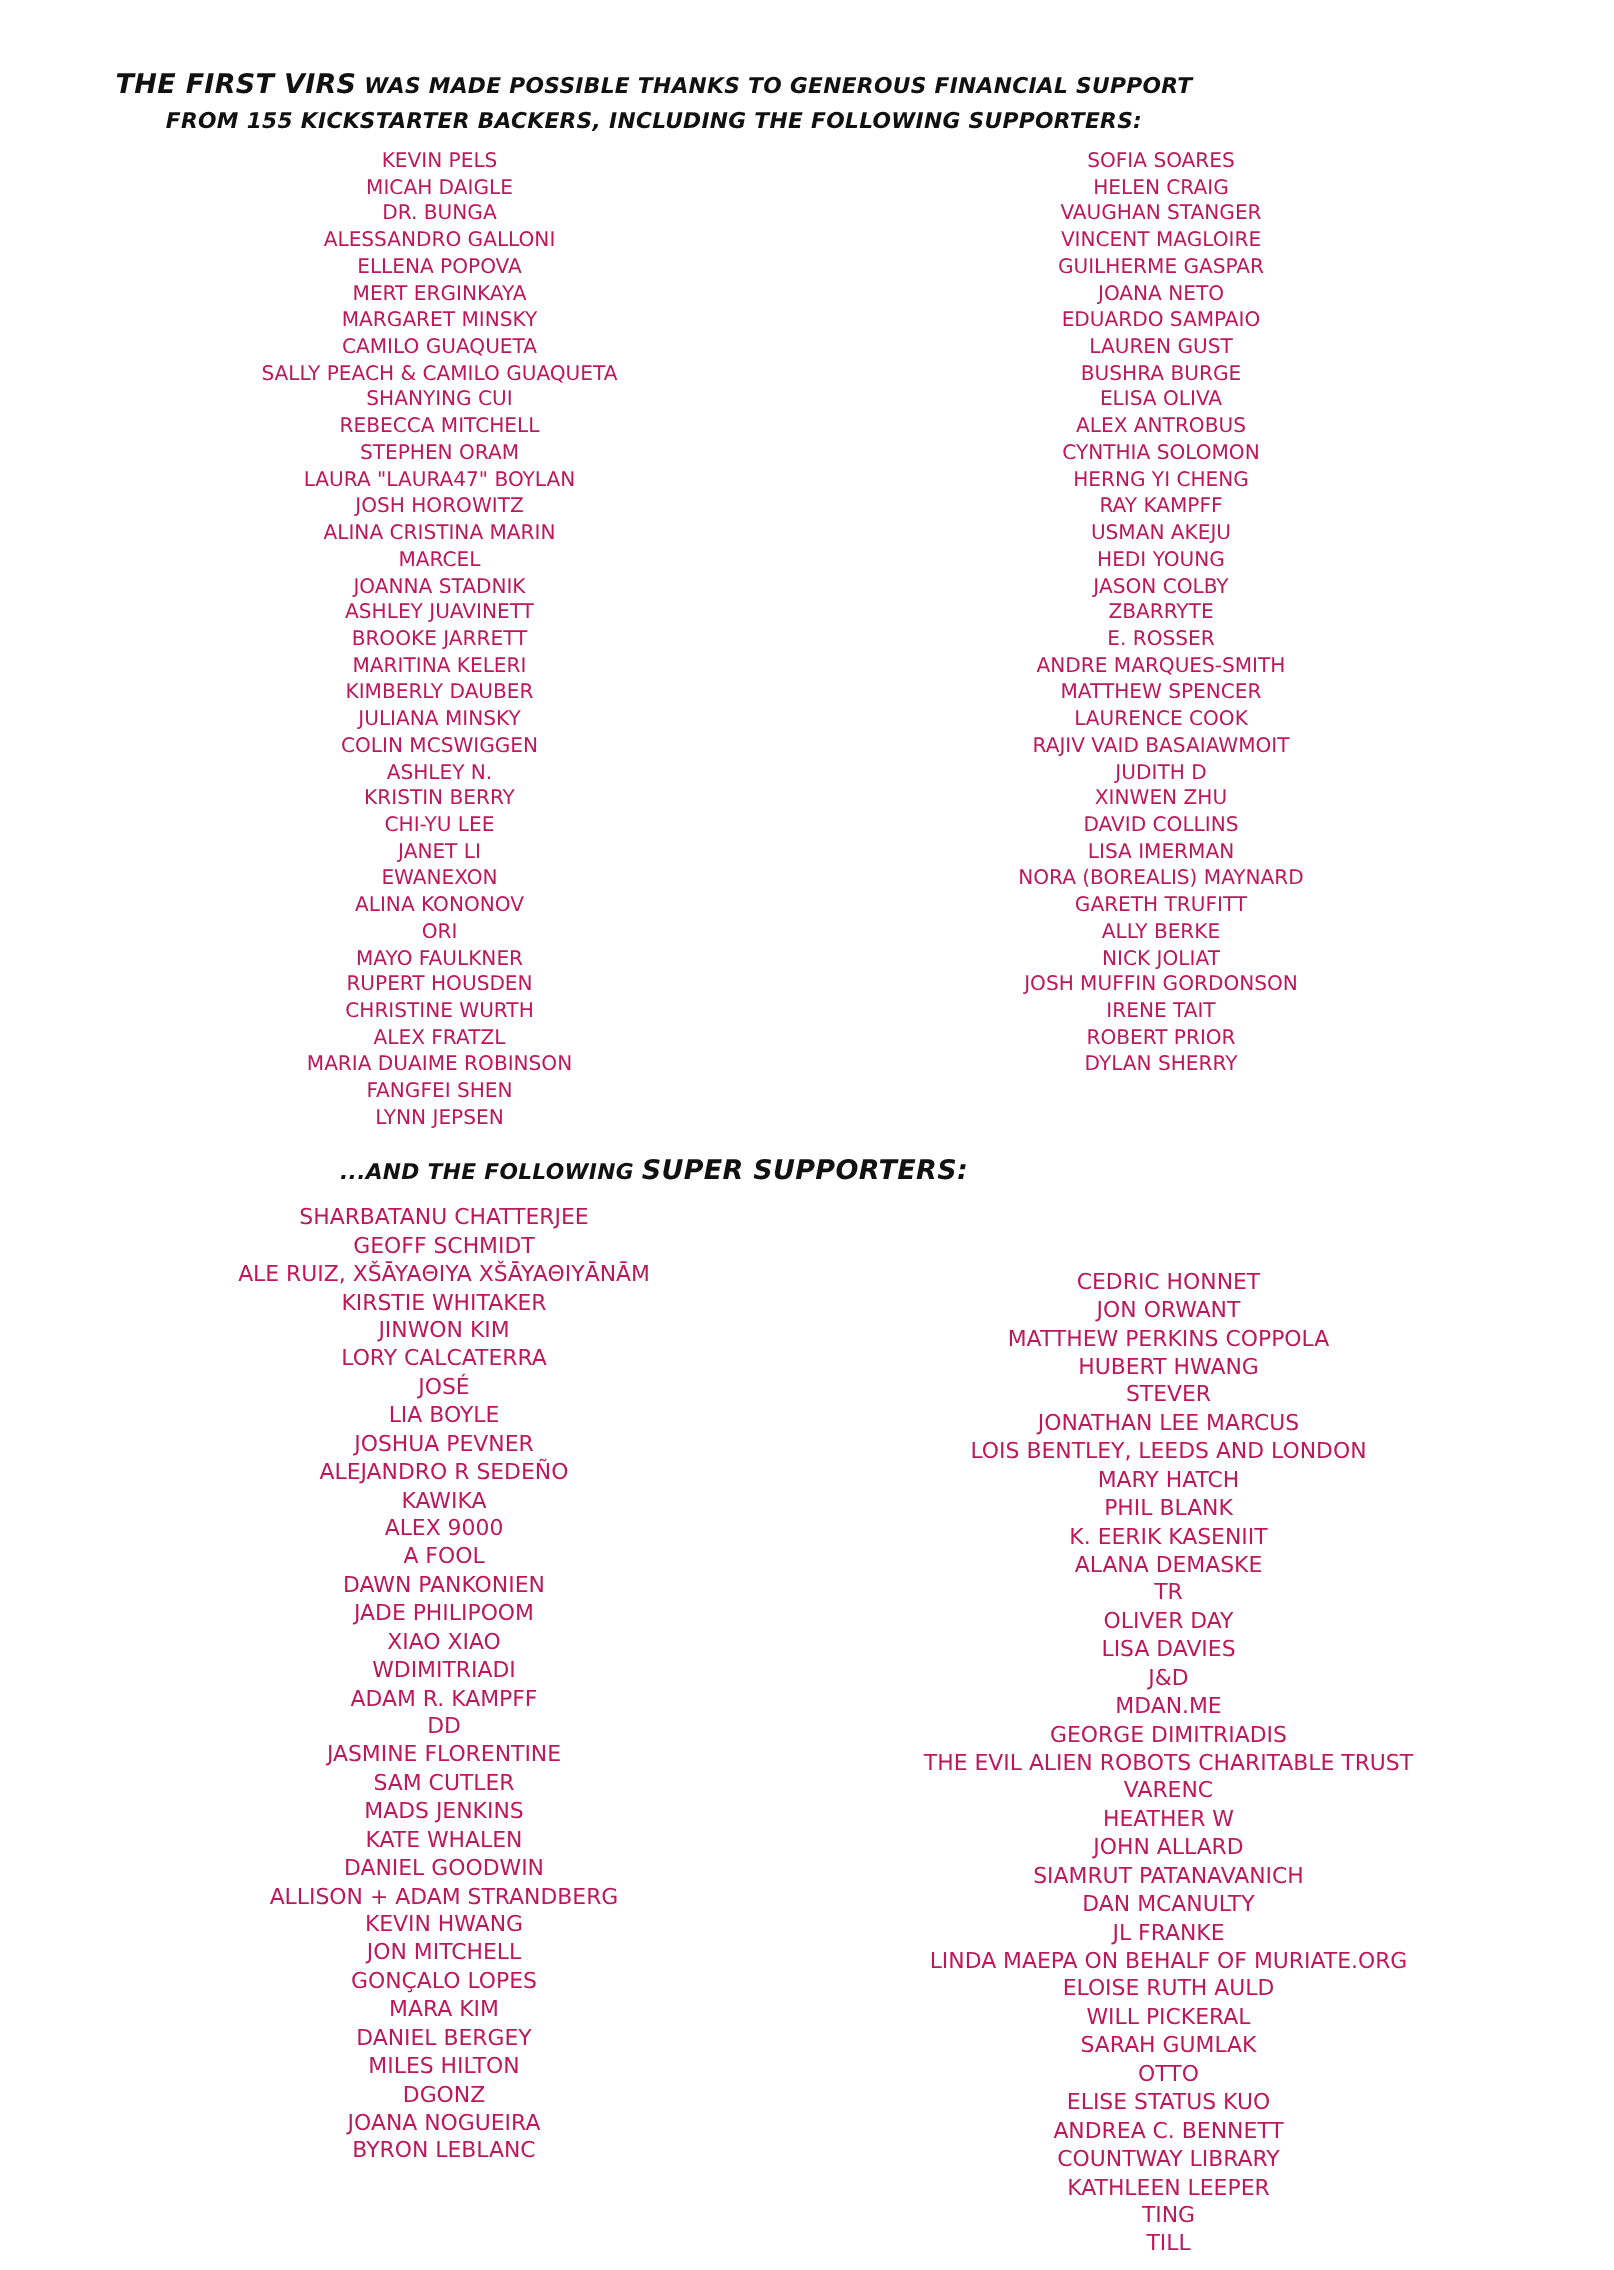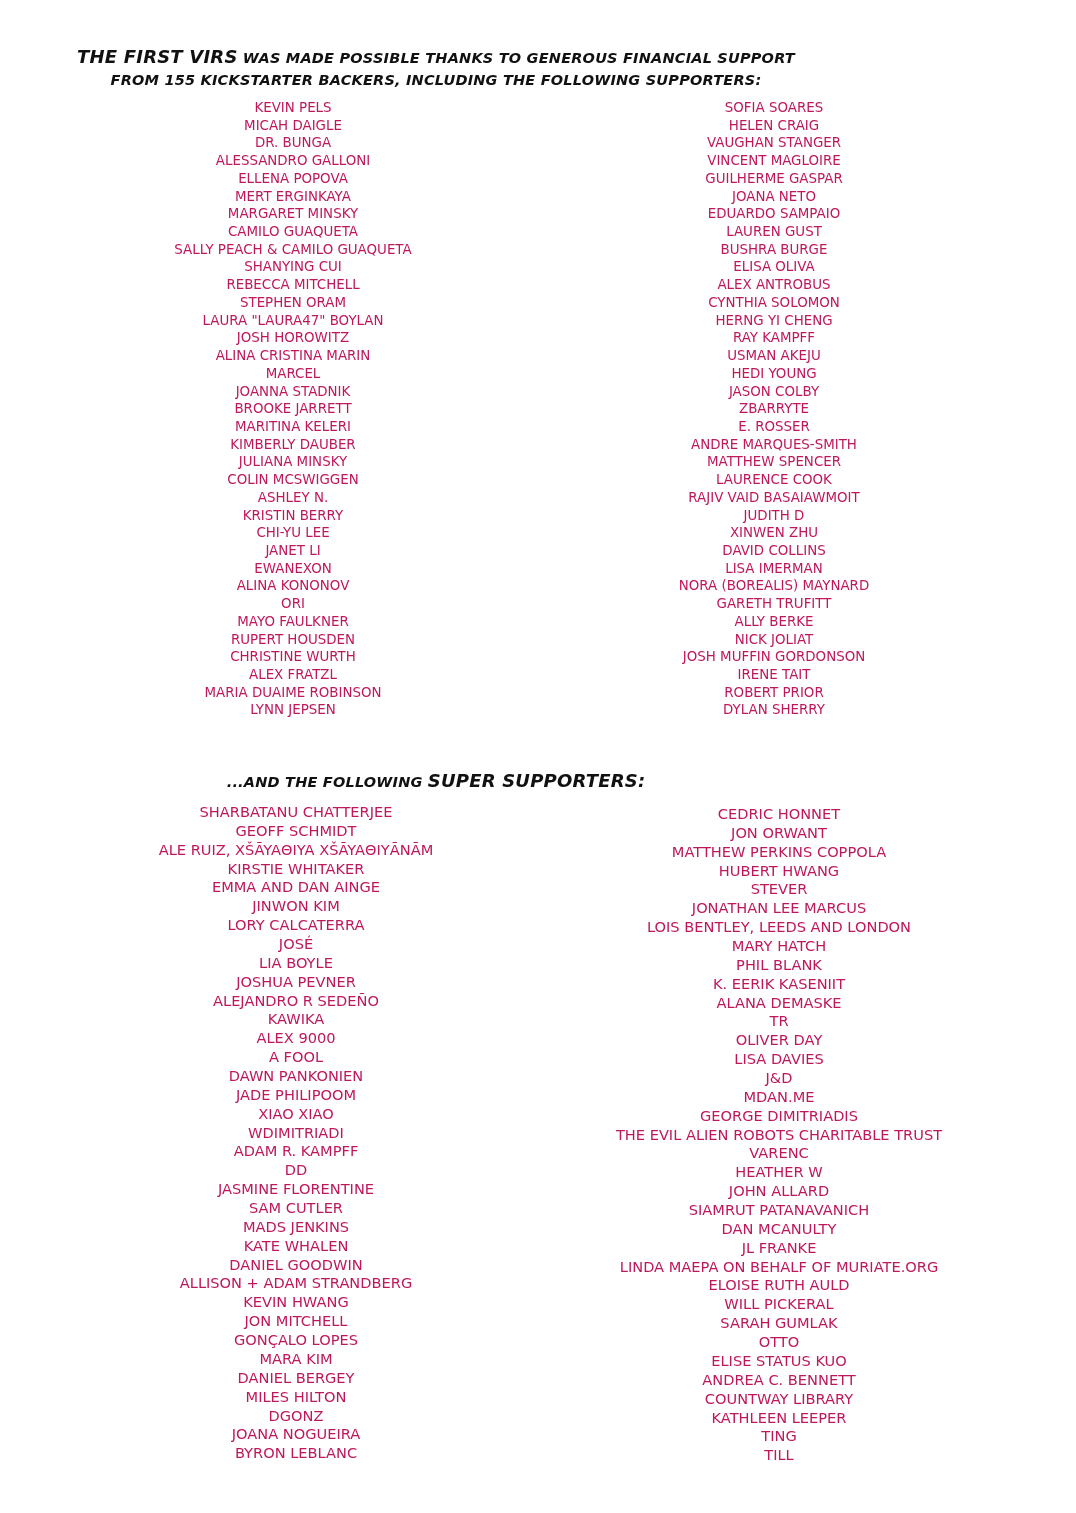--- a/index.html
+++ b/index.html
@@ -48,21 +48,21 @@
     .col .name {
       display: block;
       white-space: nowrap;
     }
     .backers .name { height: 17.72px; line-height: 17.72px; }
     .super .name { height: 18.86px; line-height: 18.86px; font-size: 14.6px; }
 
     .b-left  { left: 93px;  width: 400px; top: 99px; }
     .b-right { left: 574px; width: 400px; top: 99px; }
     .s-left  { left: 96px;  width: 400px; top: 803px; }
-    .s-right { left: 579px; width: 400px; top: 805px; }
+    .s-right { left: 579px; width: 400px; top: 846px; }
   </style>
 </head>
 <body>
 
 <div class="heading h1">
   <span class="lg">The First VIRS</span><span class="sm"> was made possible thanks to generous financial support</span>
 </div>
 <div class="heading h2">
   <span class="sm">from 155 Kickstarter backers, including the following supporters:</span>
 </div>
@@ -78,37 +78,39 @@
     <span class="name">Camilo Guaqueta</span>
     <span class="name">Sally Peach &amp; Camilo Guaqueta</span>
     <span class="name">Shanying Cui</span>
     <span class="name">Rebecca Mitchell</span>
     <span class="name">Stephen Oram</span>
     <span class="name">Laura "Laura47" Boylan</span>
     <span class="name">Josh Horowitz</span>
     <span class="name">Alina Cristina Marin</span>
     <span class="name">Marcel</span>
     <span class="name">Joanna Stadnik</span>
+    <span class="name">Ashley Juavinett</span>
     <span class="name">Brooke Jarrett</span>
     <span class="name">Maritina Keleri</span>
     <span class="name">Kimberly Dauber</span>
     <span class="name">Juliana Minsky</span>
     <span class="name">Colin McSwiggen</span>
     <span class="name">Ashley N.</span>
     <span class="name">Kristin Berry</span>
     <span class="name">Chi-Yu Lee</span>
     <span class="name">Janet Li</span>
     <span class="name">Ewanexon</span>
     <span class="name">Alina Kononov</span>
     <span class="name">Ori</span>
     <span class="name">Mayo Faulkner</span>
     <span class="name">Rupert Housden</span>
     <span class="name">Christine Wurth</span>
     <span class="name">Alex Fratzl</span>
     <span class="name">Maria Duaime Robinson</span>
+    <span class="name">Fangfei Shen</span>
     <span class="name">Lynn Jepsen</span>
   </div>
 <div class="col backers b-right">
     <span class="name">Sofia Soares</span>
     <span class="name">Helen Craig</span>
     <span class="name">Vaughan Stanger</span>
     <span class="name">Vincent Magloire</span>
     <span class="name">Guilherme Gaspar</span>
     <span class="name">Joana Neto</span>
     <span class="name">Eduardo Sampaio</span>
@@ -144,21 +146,20 @@
 
 <div class="heading h3">
   <span class="sm">...and the following </span><span class="lg">Super Supporters:</span>
 </div>
 
 <div class="col super s-left">
     <span class="name">Sharbatanu Chatterjee</span>
     <span class="name">Geoff Schmidt</span>
     <span class="name">Ale Ruiz, Xšāyaθiya Xšāyaθiyānām</span>
     <span class="name">Kirstie Whitaker</span>
-    <span class="name">Emma and Dan Ainge</span>
     <span class="name">Jinwon Kim</span>
     <span class="name">Lory Calcaterra</span>
     <span class="name">José</span>
     <span class="name">Lia Boyle</span>
     <span class="name">Joshua Pevner</span>
     <span class="name">Alejandro R Sedeño</span>
     <span class="name">Kawika</span>
     <span class="name">Alex 9000</span>
     <span class="name">A Fool</span>
     <span class="name">Dawn Pankonien</span>

